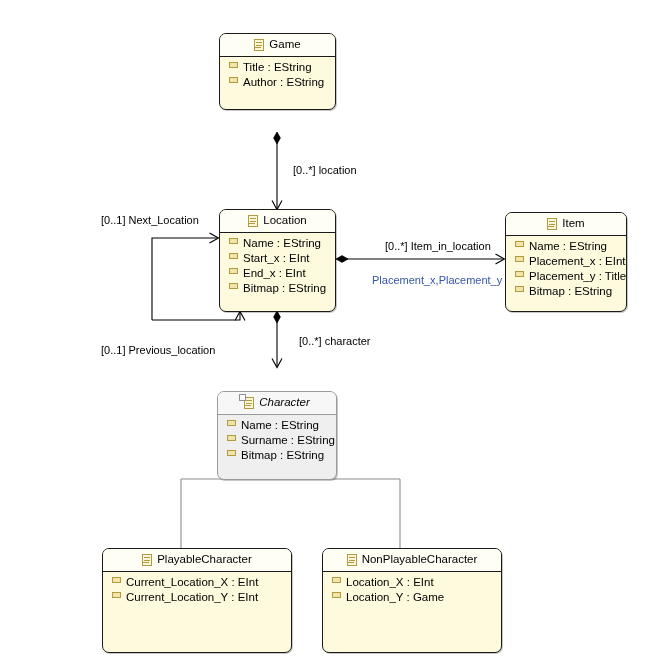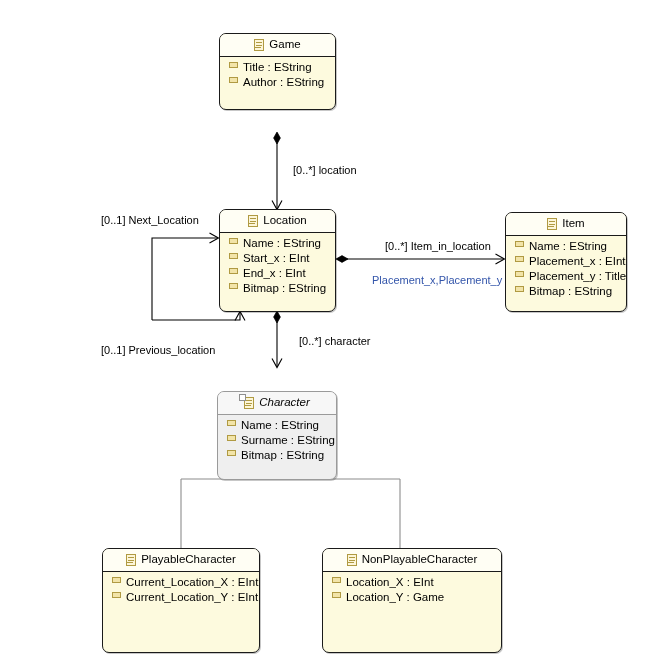--- a/index.html
+++ b/index.html
@@ -305,21 +305,21 @@
         <span class="icon-attr"></span>
         <span class="uml-attr-label">Surname : EString</span>
       </div>
       <div class="uml-attr">
         <span class="icon-attr"></span>
         <span class="uml-attr-label">Bitmap : EString</span>
       </div>
     </div>
   </div>
 
-  <div class="uml-class" style="left:102px; top:548px; width:158px; height:105px;">
+  <div class="uml-class" style="left:102px; top:548px; width:190px; height:105px;">
     <div class="uml-header">
       <span class="icon-class">
           <i></i>
           <b></b>
         </span>
       <span class="uml-title">PlayableCharacter</span>
     </div>
     <div class="uml-attrs">
       <div class="uml-attr">
         <span class="icon-attr"></span>

